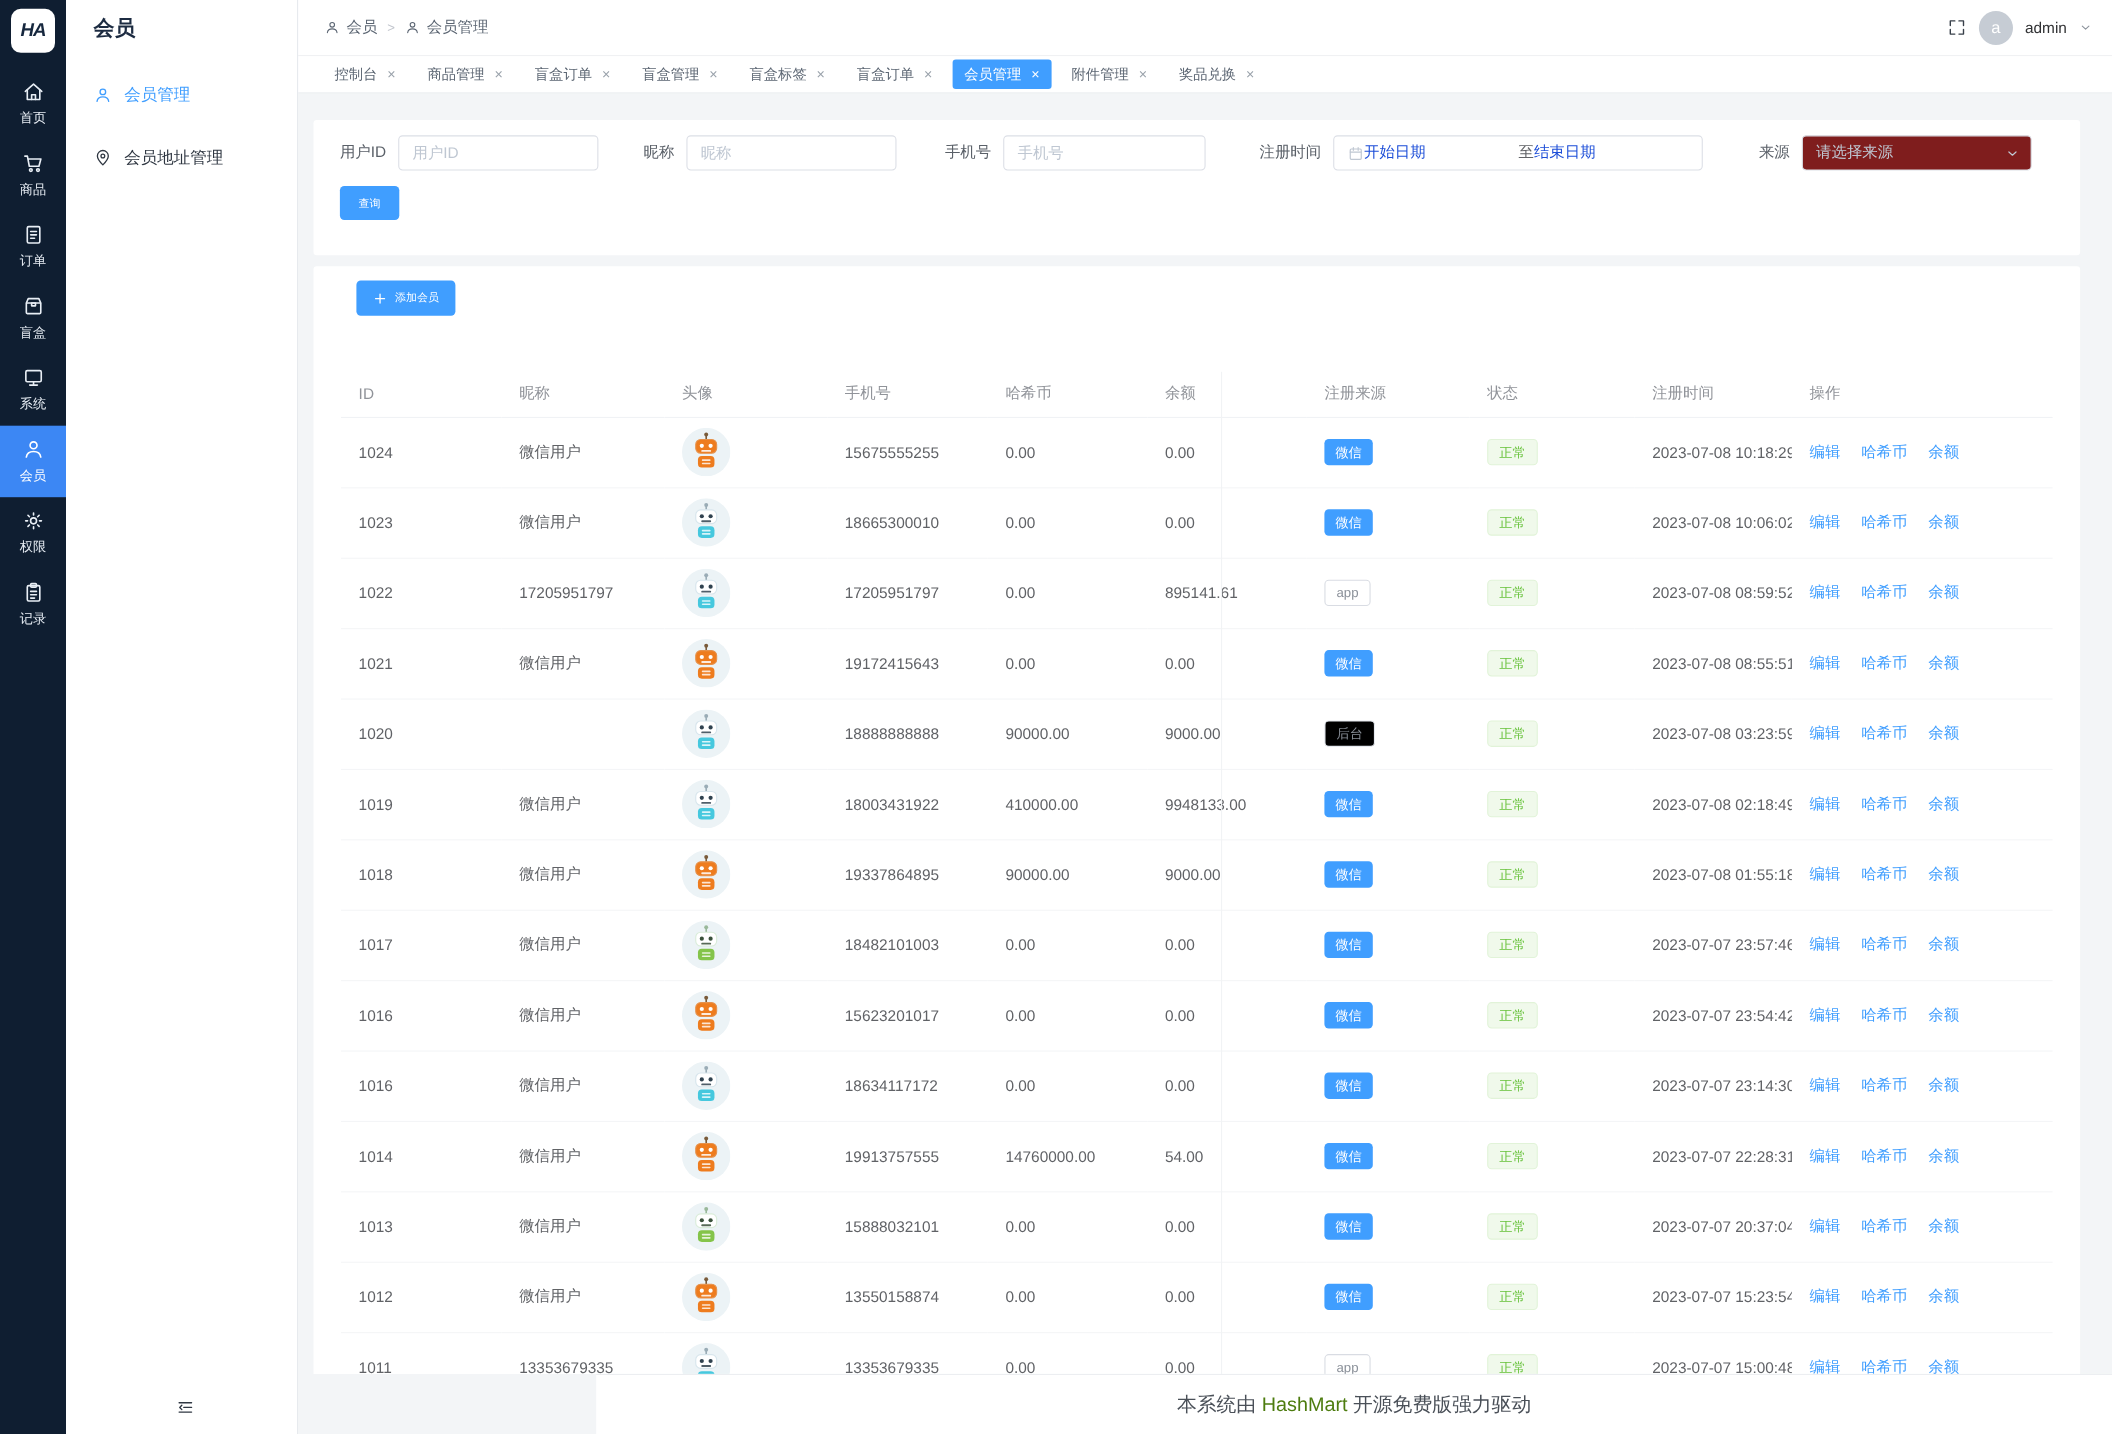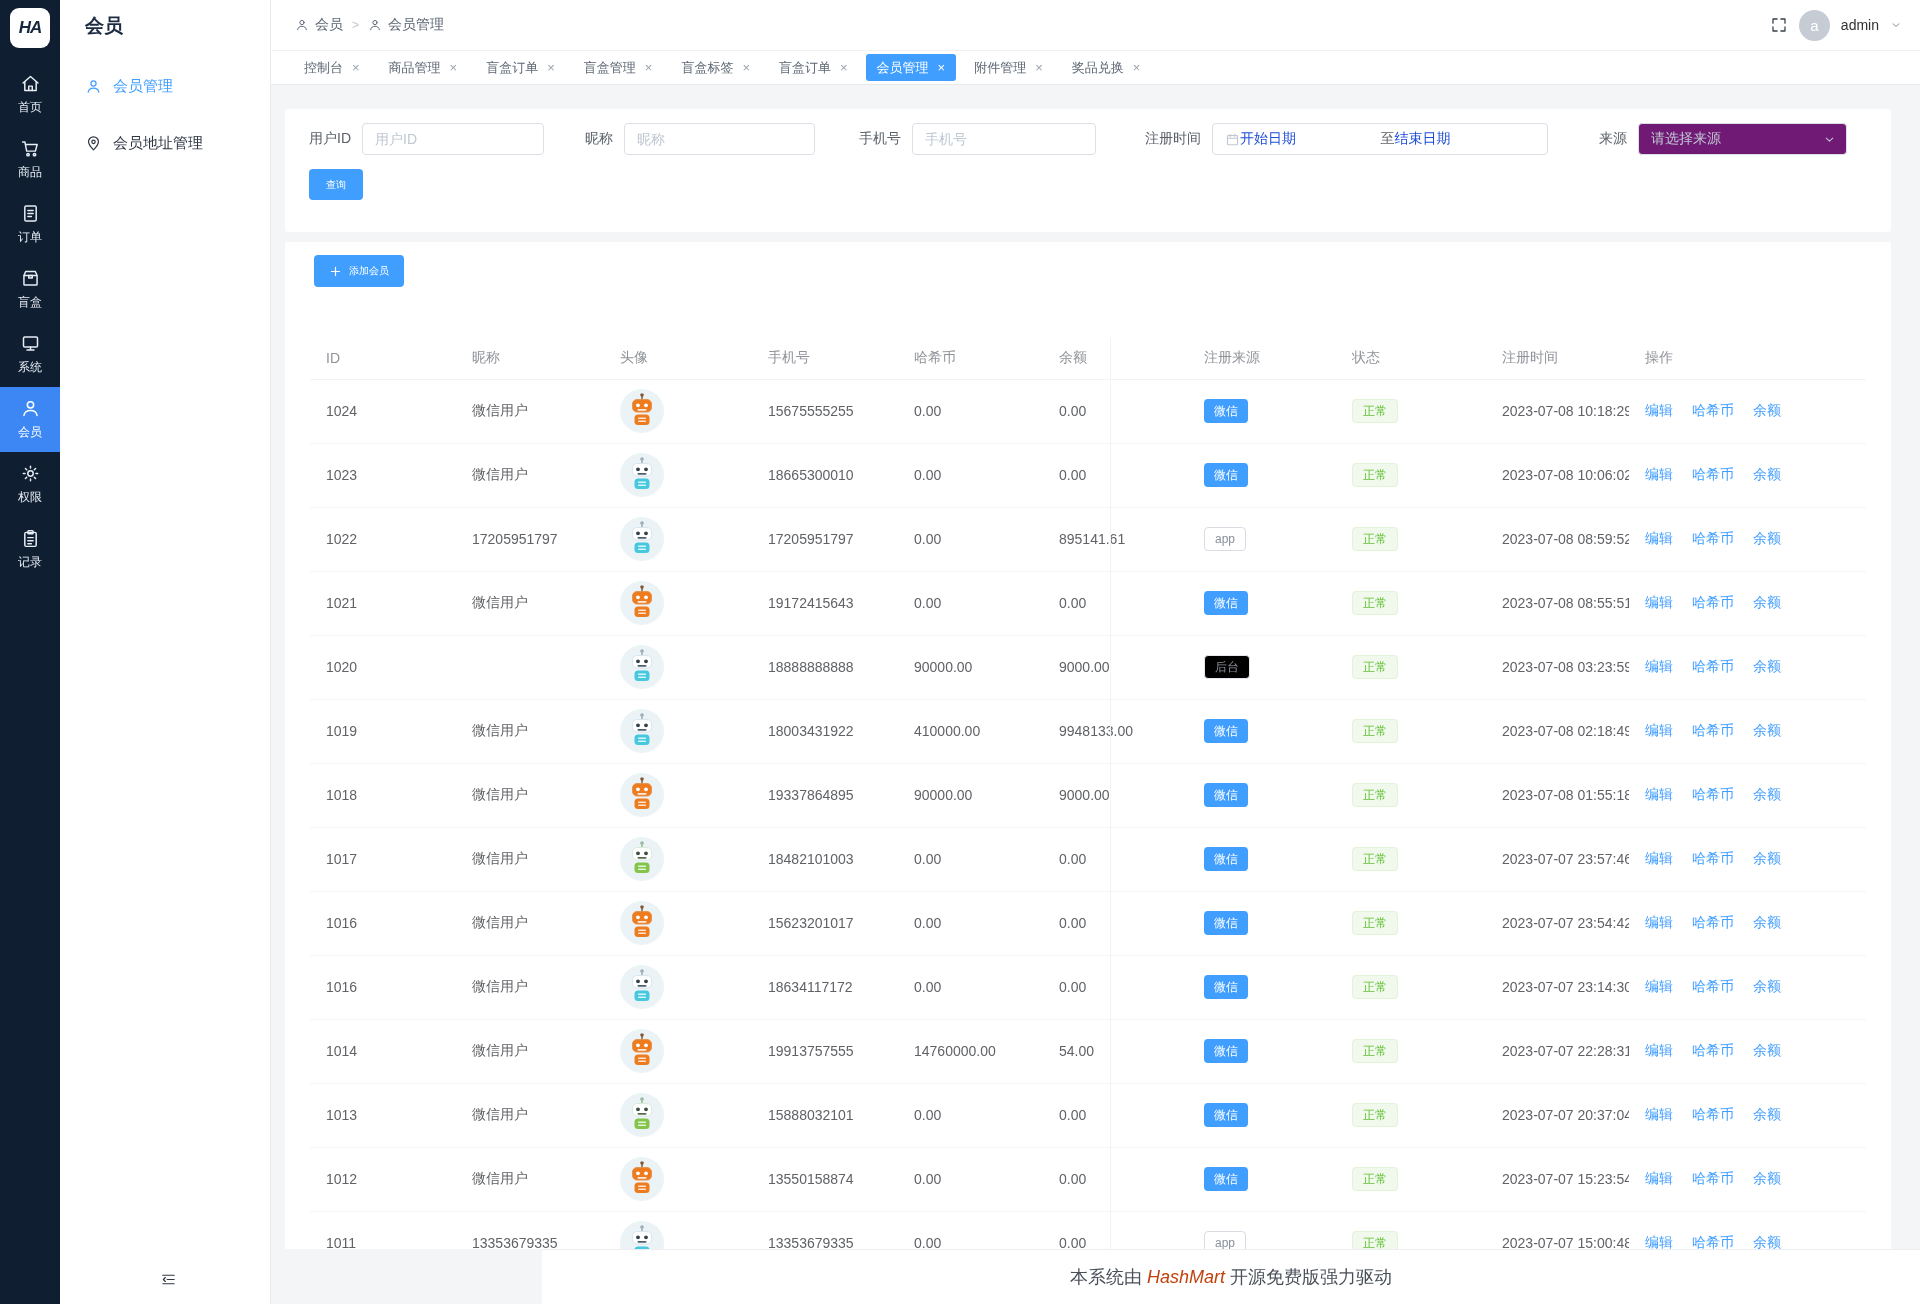--- a/index.html
+++ b/index.html
@@ -74,51 +74,51 @@
   .f-input::placeholder { color:#bfc7d2; }
   .inp-user { width:182px; margin-right:41px; }
   .inp-nick { width:191px; margin-right:44px; }
   .inp-phone { width:184px; margin-right:49px; }
   .range { width:336px; height:32px; border:1px solid #dcdfe6; border-radius:4px; display:flex;
            align-items:center; padding:0 12px; margin-right:51px; background:#fff; cursor:pointer; }
   .range svg { width:15px; height:15px; color:#bfc7d2; flex:none; }
   .range .ph { flex:1; text-align:left; color:#1d4ed8; }
   .range .to { color:#606266; }
   .select { width:209px; height:32px; border:1px solid #dcdfe6; border-radius:4px; display:flex;
-            align-items:center; padding:0 10px 0 12px; background:#701a75; cursor:pointer; }
+            align-items:center; padding:0 10px 0 12px; background:#7f1d1d; cursor:pointer; }
   .select .ph { flex:1; color:#bfc7d2; }
   .select svg { width:13px; height:13px; color:#bfc7d2; }
   .btn { border:none; border-radius:4px; background:#409eff; color:#fff; font-size:10px; cursor:pointer;
          font-family:inherit; }
   .search-btn { margin-top:14px; height:31px; padding:0 17px; }
 
   
   .table-card { position:relative; min-height:1020px; }
-  .add-btn { margin:13px 0 0 29px; height:32px; padding:0 15px; display:inline-flex; align-items:center; gap:7px; }
+  .add-btn { margin:13px 0 0 39px; height:32px; padding:0 15px; display:inline-flex; align-items:center; gap:7px; }
   .add-btn svg { width:13px; height:13px; }
   .v-divider { position:absolute; left:825px; top:96px; bottom:-12px; width:1px; background:#f1f3f5; }
   table.grid { margin:50px 25px 0 25px; width:1556px; table-layout:fixed; border-collapse:collapse; }
   .grid th { height:42px; font-weight:normal; font-size:14px; color:#909399; text-align:left;
              padding:0 16px; border-bottom:1px solid #f0f2f5; white-space:nowrap; }
   .grid td { height:64px; font-size:14px; color:#606266; padding:0 16px;
              border-bottom:1px solid #f4f5f7; white-space:nowrap; overflow:hidden; }
   .av { width:44px; height:44px; }
   .tag { display:inline-block; height:24px; line-height:22px; padding:0 10px; font-size:12px;
          border-radius:4px; border:1px solid transparent; }
   .tag-wechat { background:#409eff; color:#fff; line-height:24px; border:none; }
   .tag-app { background:#fff; border-color:#d9dce3; color:#8a9099; }
   .tag-admin { background:#000000; border-color:#e6eaf0; color:#8a9099; }
   .tag-normal { background:#f0f9eb; border-color:#e1f3d8; color:#67c23a; }
   .act { color:#409eff; margin-right:19px; cursor:pointer; }
 
   
   .footer { position:absolute; left:271px; right:0; bottom:0; height:55px; background:#fff;
             border-top:1px solid #eceef1; display:flex; align-items:center; justify-content:center;
             font-size:18px; color:#4a5058; white-space:pre; }
-  .footer .link { color:#c2410c; cursor:pointer;font-style:italic; }
+  .footer .link { color:#4d7c0f; cursor:pointer; }
 </style>
 </head>
 <body>
 
 <nav class="rail">
   <div class="logo">HA</div>
   <div class="rail-items" id="rail-items">
       <div class="rail-item">
         <span>
           <svg viewBox="0 0 24 24" fill="none" stroke="currentColor" stroke-width="1.7" stroke-linecap="round" stroke-linejoin="round">

